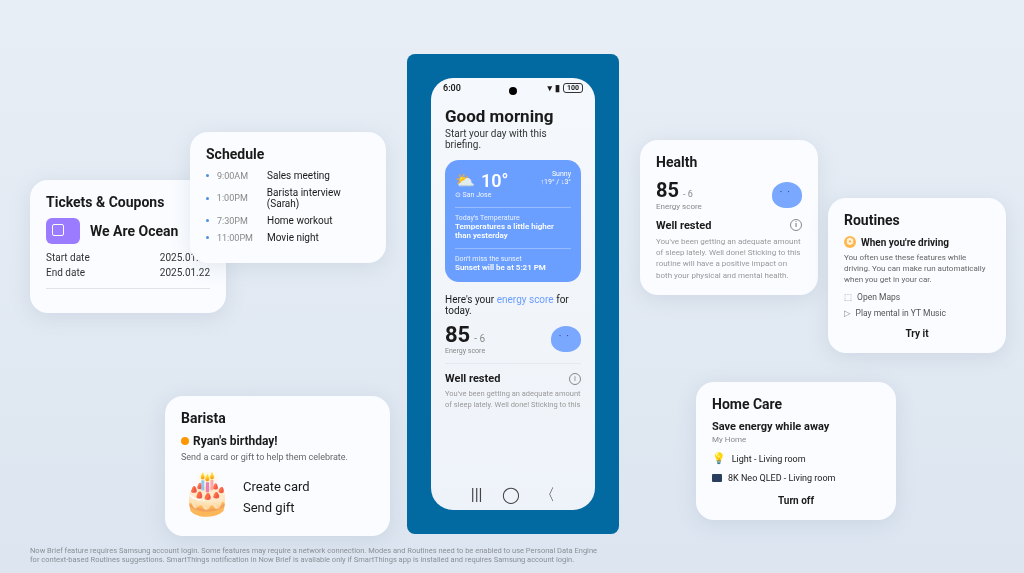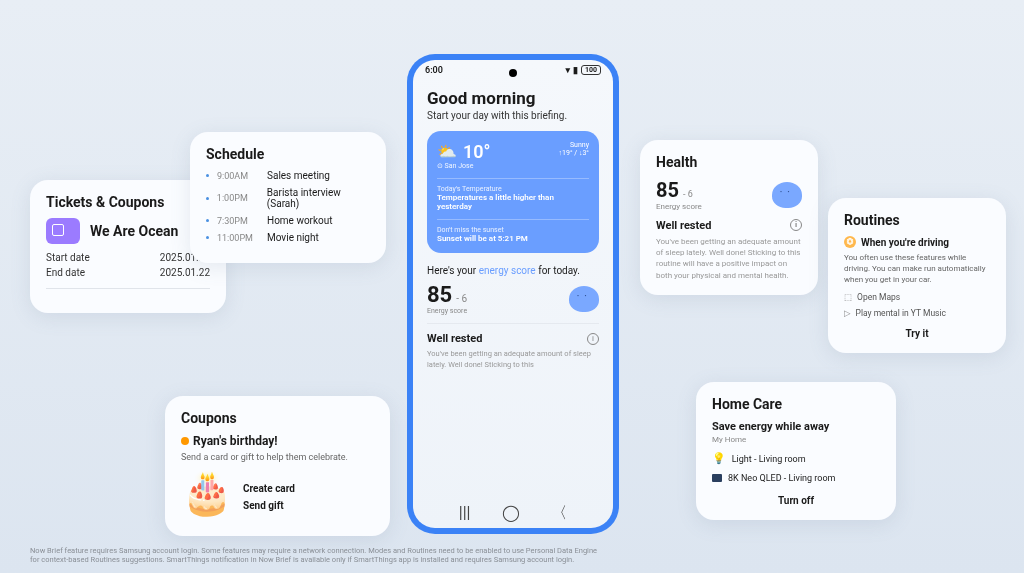--- a/index.html
+++ b/index.html
@@ -41,25 +41,25 @@
 
 
 .events { left: 165px; top: 396px; width: 225px; }
 .ev-head { display:flex; align-items:center; gap:4px; font-size:12px; font-weight:700; }
 .ev-ic { width:8px; height:8px; background:#ff9800; border-radius:50%; }
 .ev-sub { font-size:9px; color:#666; margin-top:4px; }
 .ev-body { display:flex; align-items:center; gap:12px; margin-top:10px; }
 .cake { width:50px; height:50px; position:relative; }
 .cake::before{content:"🎂";font-size:42px;position:absolute;left:0;top:-4px;}
 .ev-actions { display:flex; flex-direction:column; gap:6px; }
-.ev-actions span { font-size:10px; font-weight:700; }
+.ev-actions span { font-size:13px; font-weight:400; }
 
 
 .phone { position:absolute; left:407px; top:54px; width:212px; height:480px;
-  background:#3b82f6; border-radius:28px; padding:6px; }
+  background:#0369a1; border-radius:8px; padding:24px; }
 .screen { width:100%; height:100%; background:linear-gradient(180deg,#f5f8fc,#eef3f9); border-radius:22px; overflow:hidden; position:relative; }
 .sbar { height:20px; display:flex; justify-content:space-between; align-items:center; padding:0 12px; font-size:9px; font-weight:600;}
 .sbar-r { display:flex; gap:3px; align-items:center; }
 .camera { position:absolute; left:50%; top:9px; width:8px; height:8px; background:#000; border-radius:50%; transform:translateX(-50%);}
 .p-content { padding: 8px 14px 0; }
 .p-h1 { font-size:17px; font-weight:700; }
 .p-sub { font-size:10px; color:#333; margin-top:2px; }
 .p-wx { font-size:9.5px; margin-top:10px; line-height:1.4; }
 .wxcard { background:#6a9eff; border-radius:14px; padding:10px; color:#fff; margin-top:10px; }
 .wx-top { display:flex; justify-content:space-between; align-items:flex-start; }
@@ -153,21 +153,21 @@
       <span>Home workout</span>
     </div>
   <div class="sched-item">
       <span class="dot"></span>
       <span class="sched-time">11:00PM</span>
       <span>Movie night</span>
     </div>
 </div>
 
 <div class="card events">
-  <h3>Coupons</h3>
+  <h3>Barista</h3>
   <div class="ev-head">
       <span class="ev-ic"></span>
       <span>Ryan's birthday!</span>
     </div>
   <div class="ev-sub">Send a card or gift to help them celebrate.</div>
   <div class="ev-body">
     <div class="cake"></div>
     <div class="ev-actions">
       <span>Create card</span>
       <span>Send gift</span>

